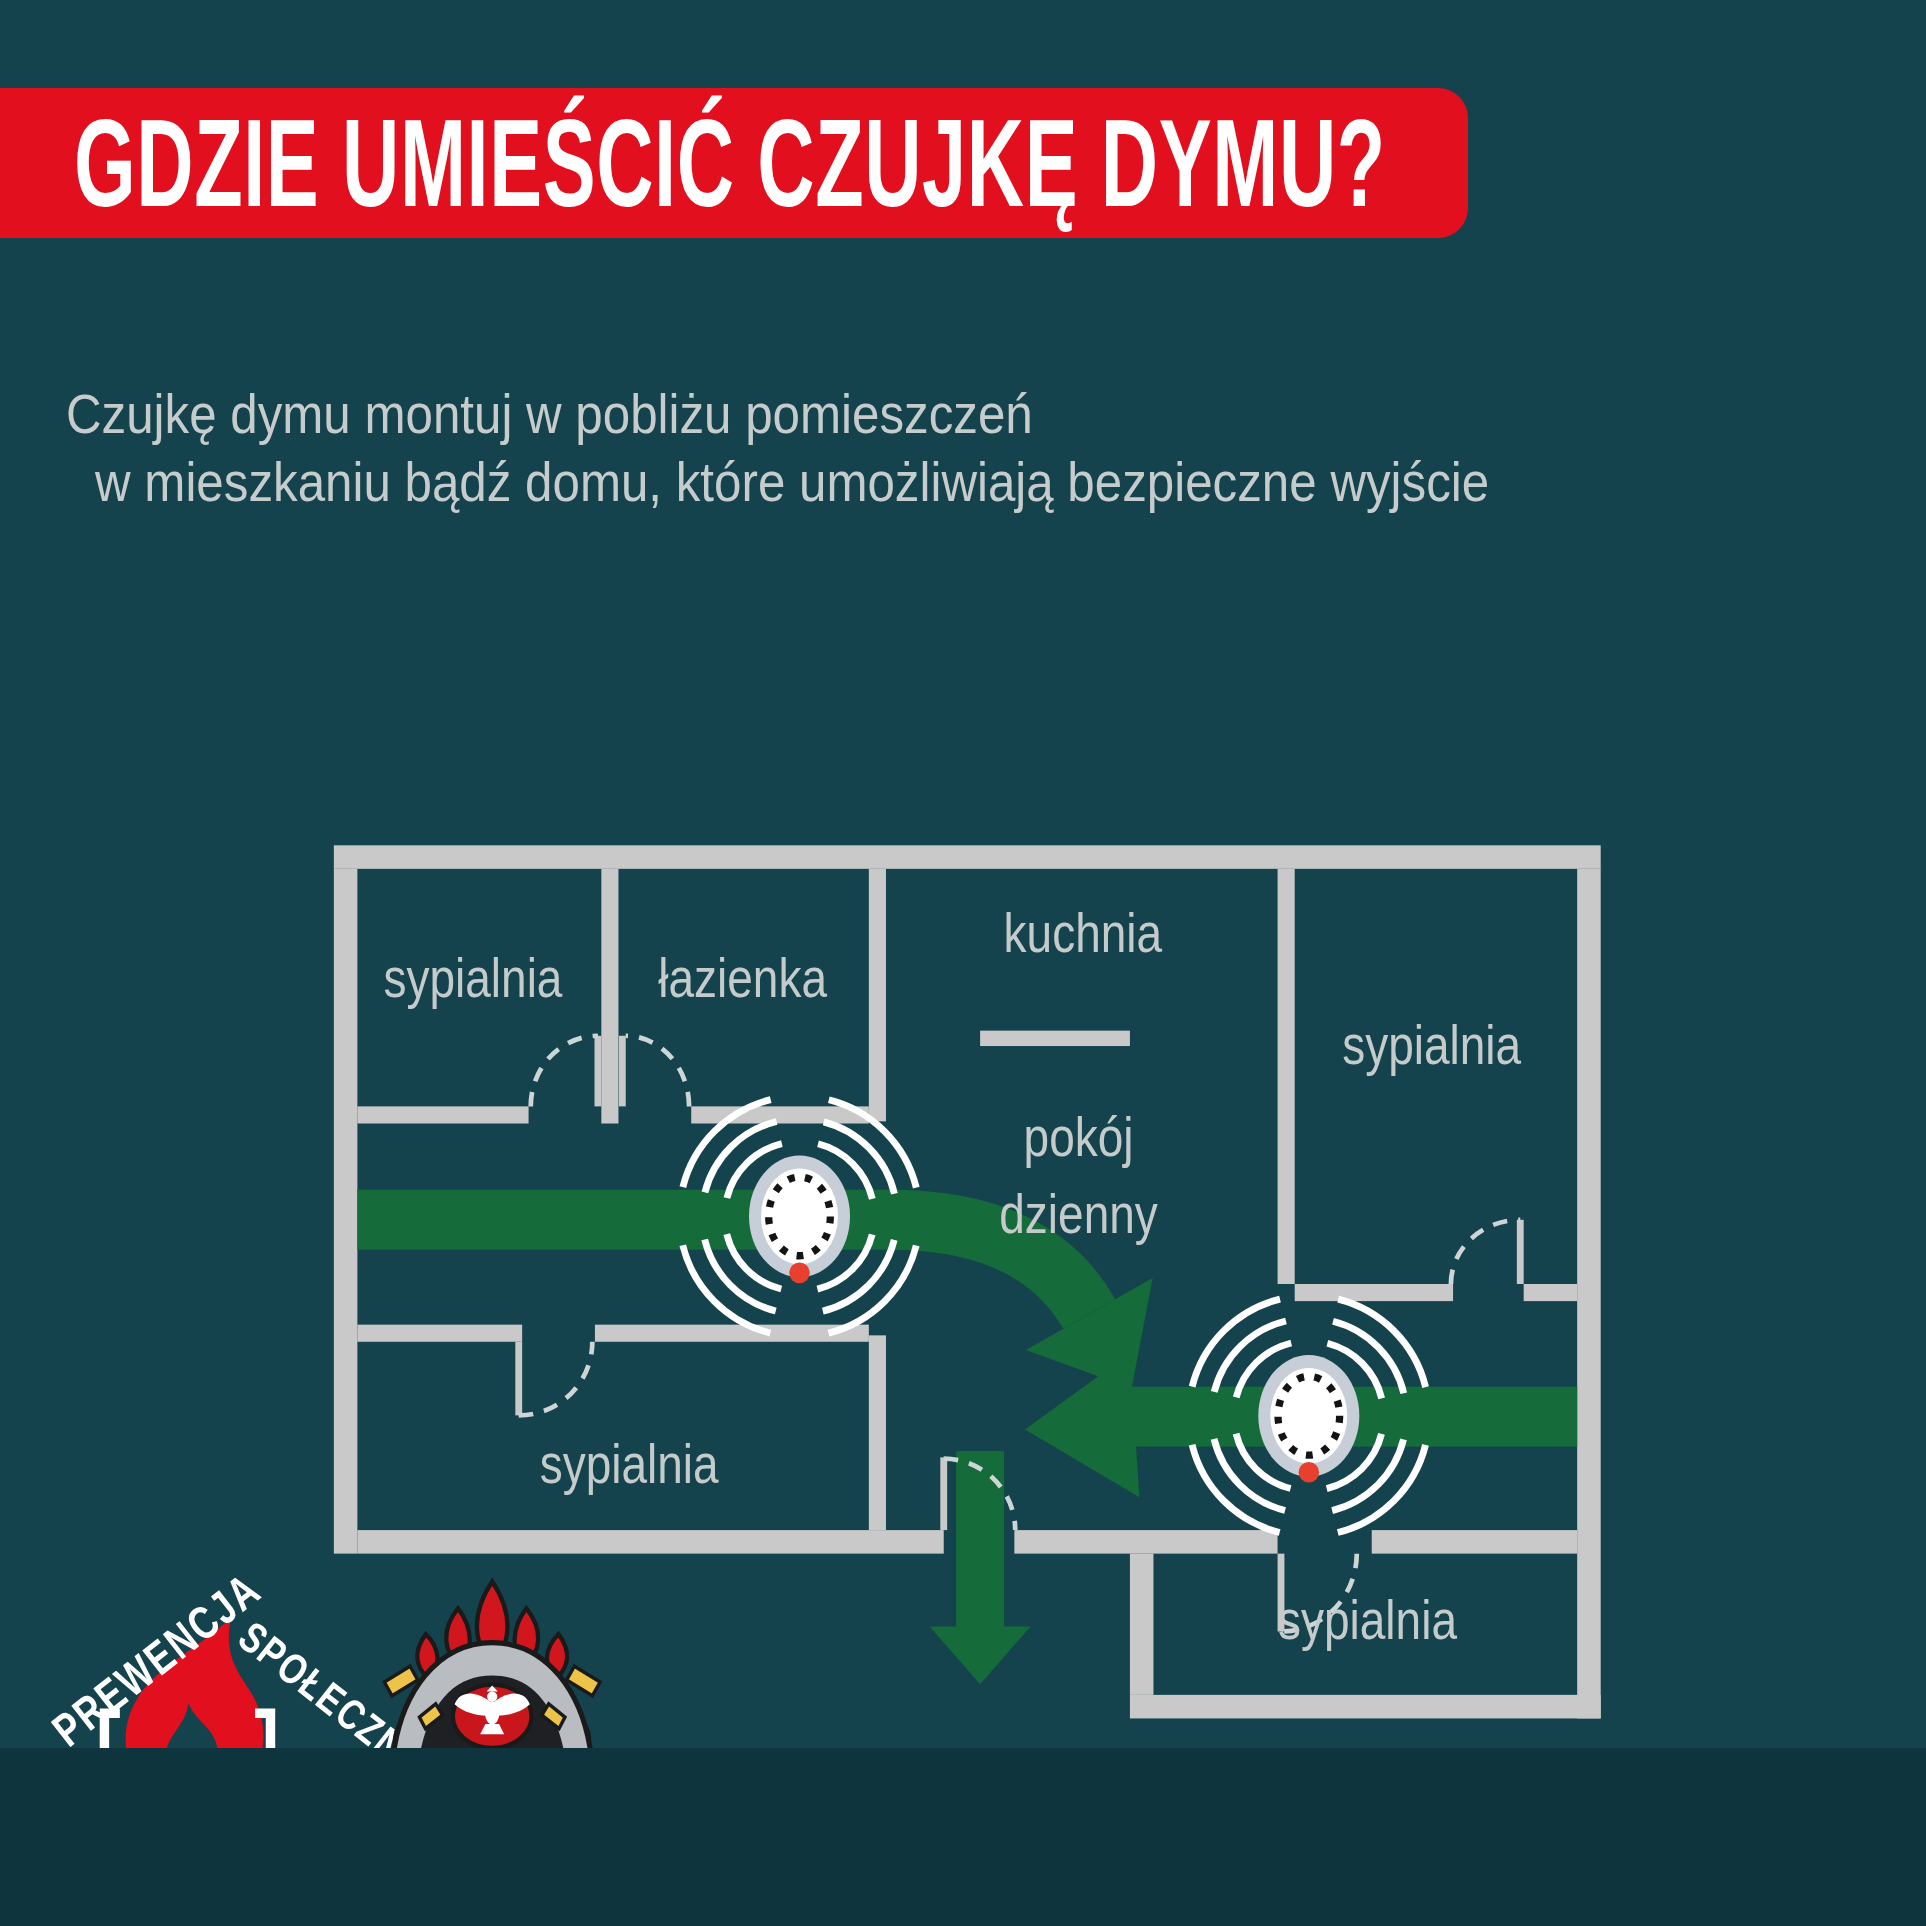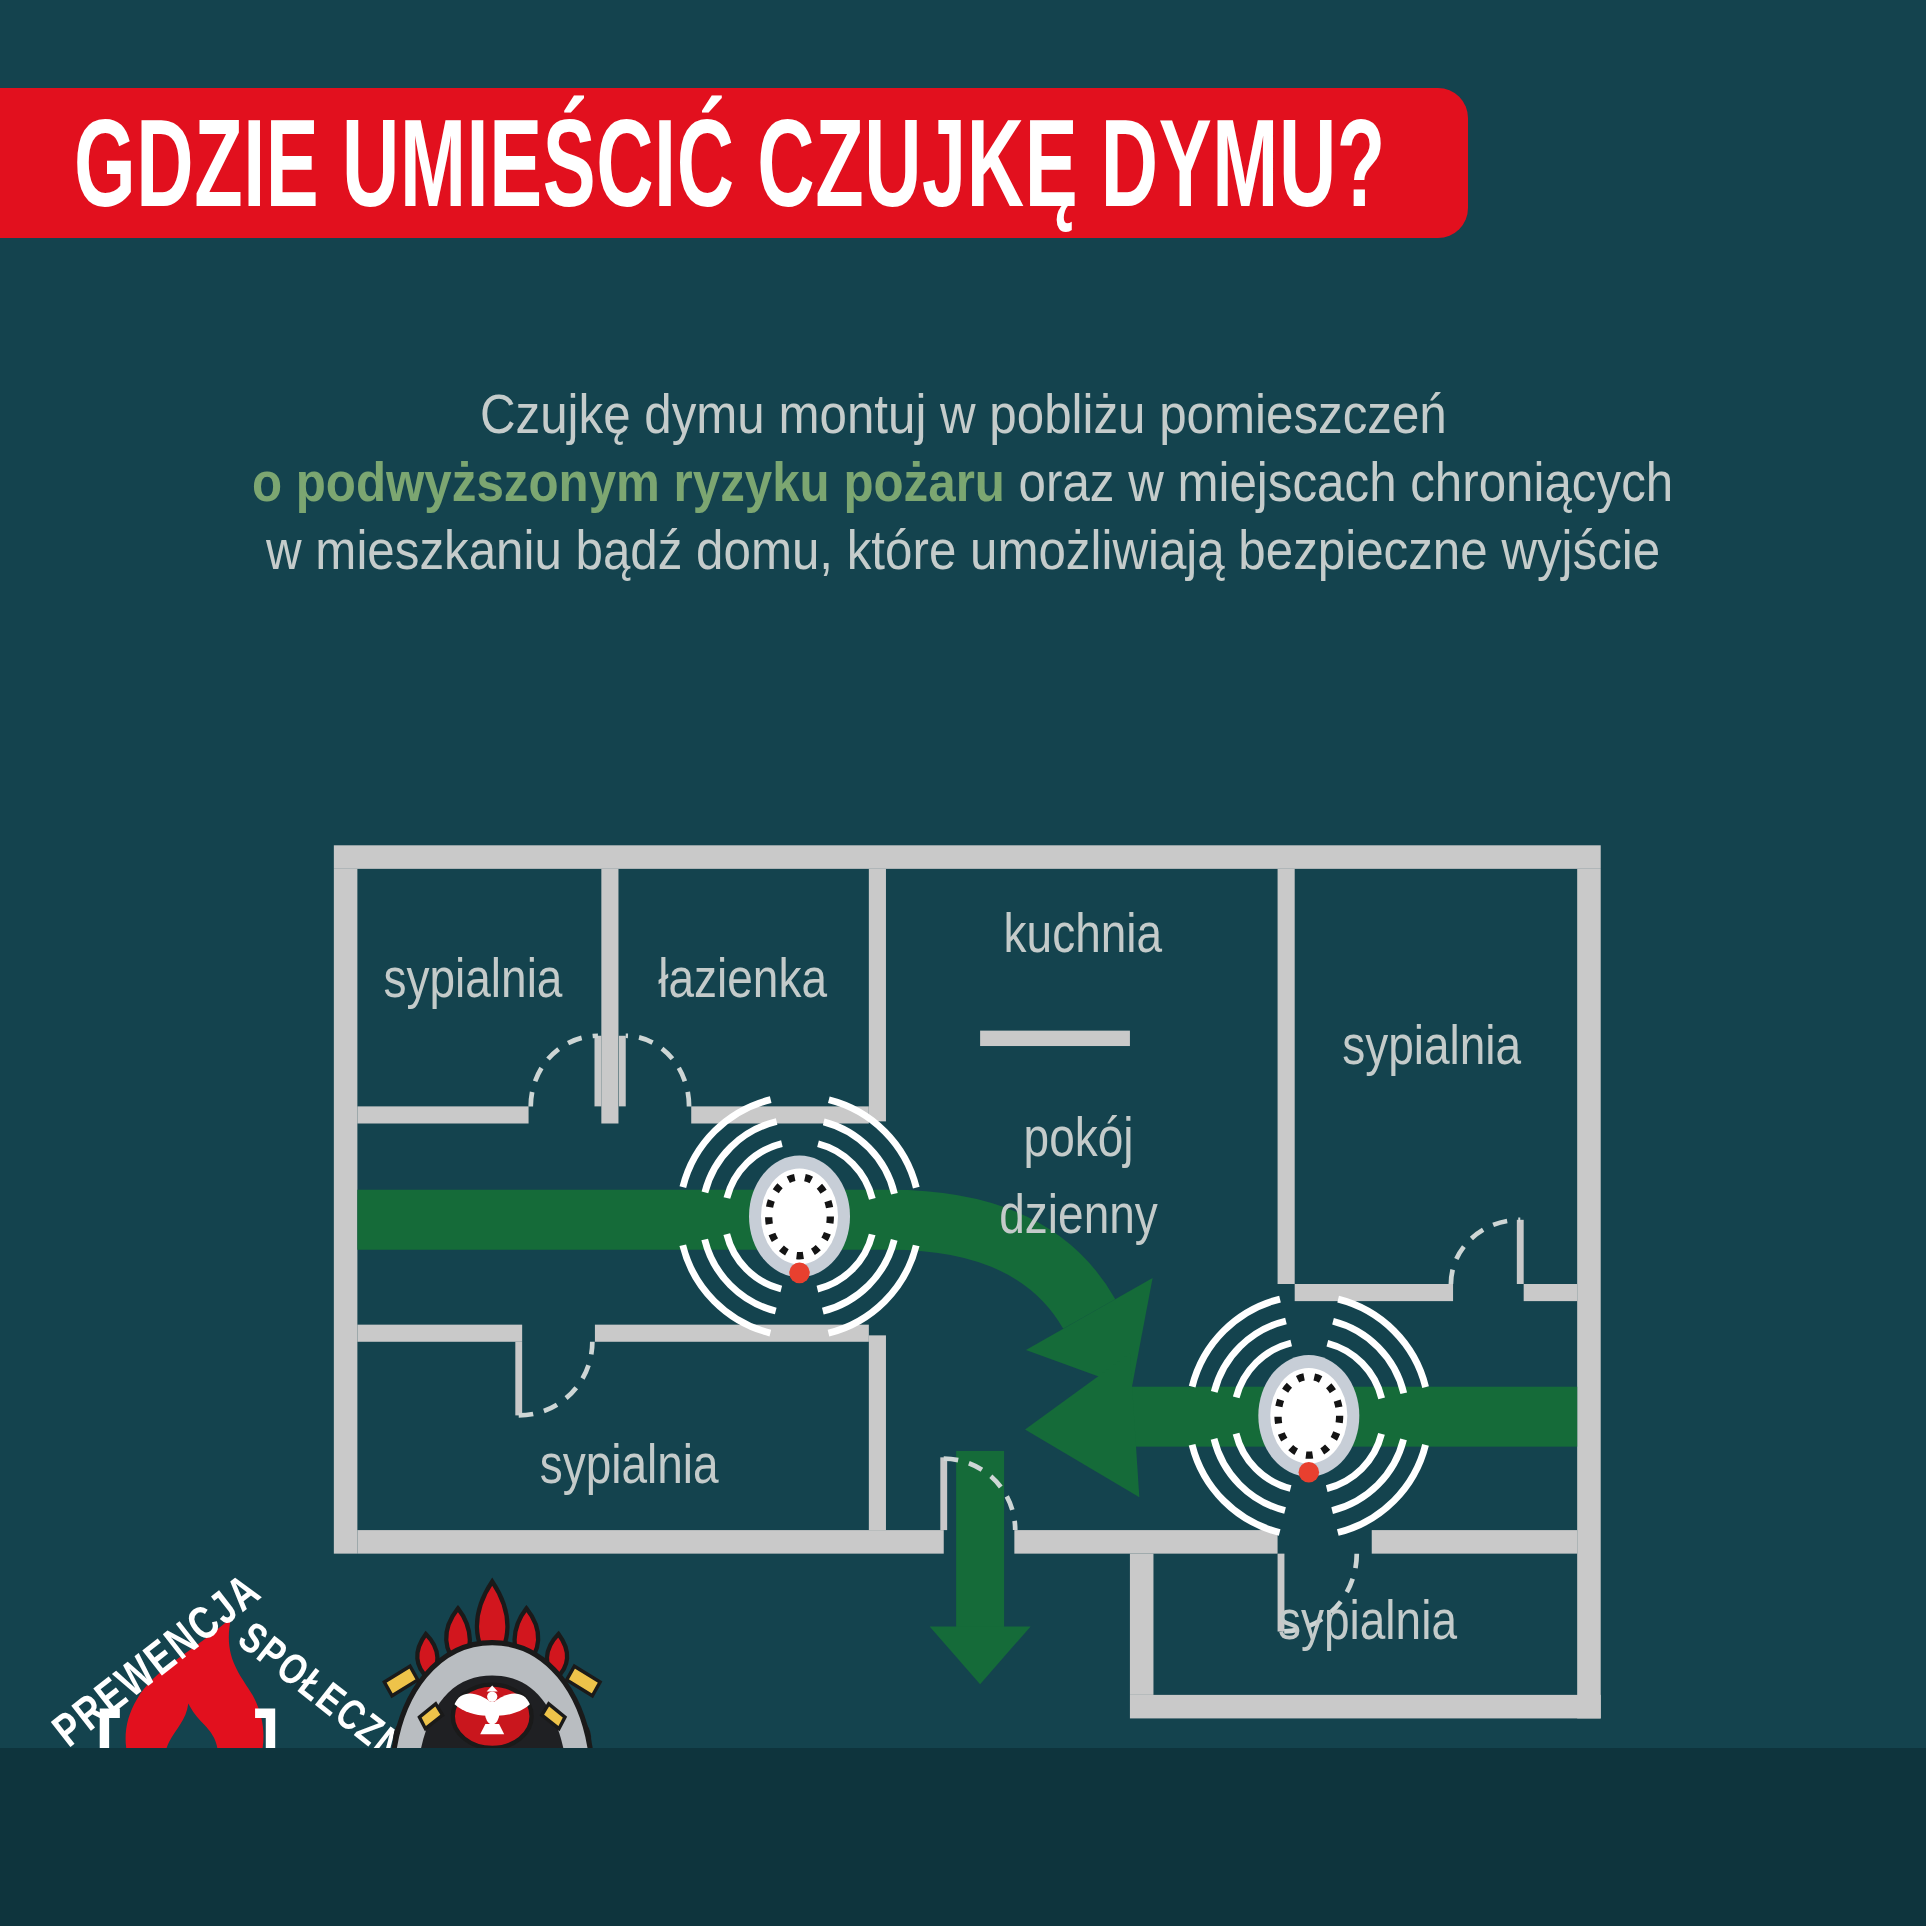--- a/index.html
+++ b/index.html
@@ -15,21 +15,21 @@
     display:flex;align-items:center;
   }
   .banner-title{
     white-space:nowrap;color:#ffffff;font-weight:700;
     font-size:124px;line-height:1;letter-spacing:0.9px;
     transform:scaleX(0.64);transform-origin:left center;
     margin-left:74px;
   }
   
   .intro{
-    position:absolute;left:0;top:380px;width:1926px;text-align:center;
+    position:absolute;left:0;top:380px;width:1926px;text-align:left;
   }
   .intro .line{
     display:block;white-space:nowrap;line-height:68px;height:68px;
     font-size:56px;color:#C5CCCB;
   }
   .intro .squeeze{display:inline-block;transform:scaleX(0.88);transform-origin:center;white-space:nowrap;}
   .intro .green{color:#7CA671;font-weight:700;}
   
   svg text{font-family:"Liberation Sans",sans-serif;}
   .room-label{fill:#C4CBCA;font-size:128px;}
@@ -39,21 +39,20 @@
 <body>
 
 <div id="poster">
 
   <div class="banner">
     <div class="banner-title">GDZIE UMIEŚCIĆ CZUJKĘ DYMU?</div>
   </div>
 
   <div class="intro">
     <span class="line"><span class="squeeze"><span>Czujkę dymu montuj w pobliżu pomieszczeń</span></span></span>
-    <span class="line"><span class="squeeze"><span class="green">o podwyższonym ryzyku pożaru</span><span> oraz w miejscach chroniących</span></span></span>
     <span class="line"><span class="squeeze"><span>w mieszkaniu bądź domu, które umożliwiają bezpieczne wyjście</span></span></span>
   </div>
 
   <svg class="plan-svg" width="1926" height="1926" viewBox="0 0 4500 4500">
 
     <g fill="#C9C9C9">
       <rect x="780" y="1975" width="2960" height="55"></rect>
       <rect x="780" y="2030" width="55" height="1600"></rect>
       <rect x="3685" y="2030" width="55" height="1985"></rect>
       <rect x="835" y="3575" width="1370" height="55"></rect>

